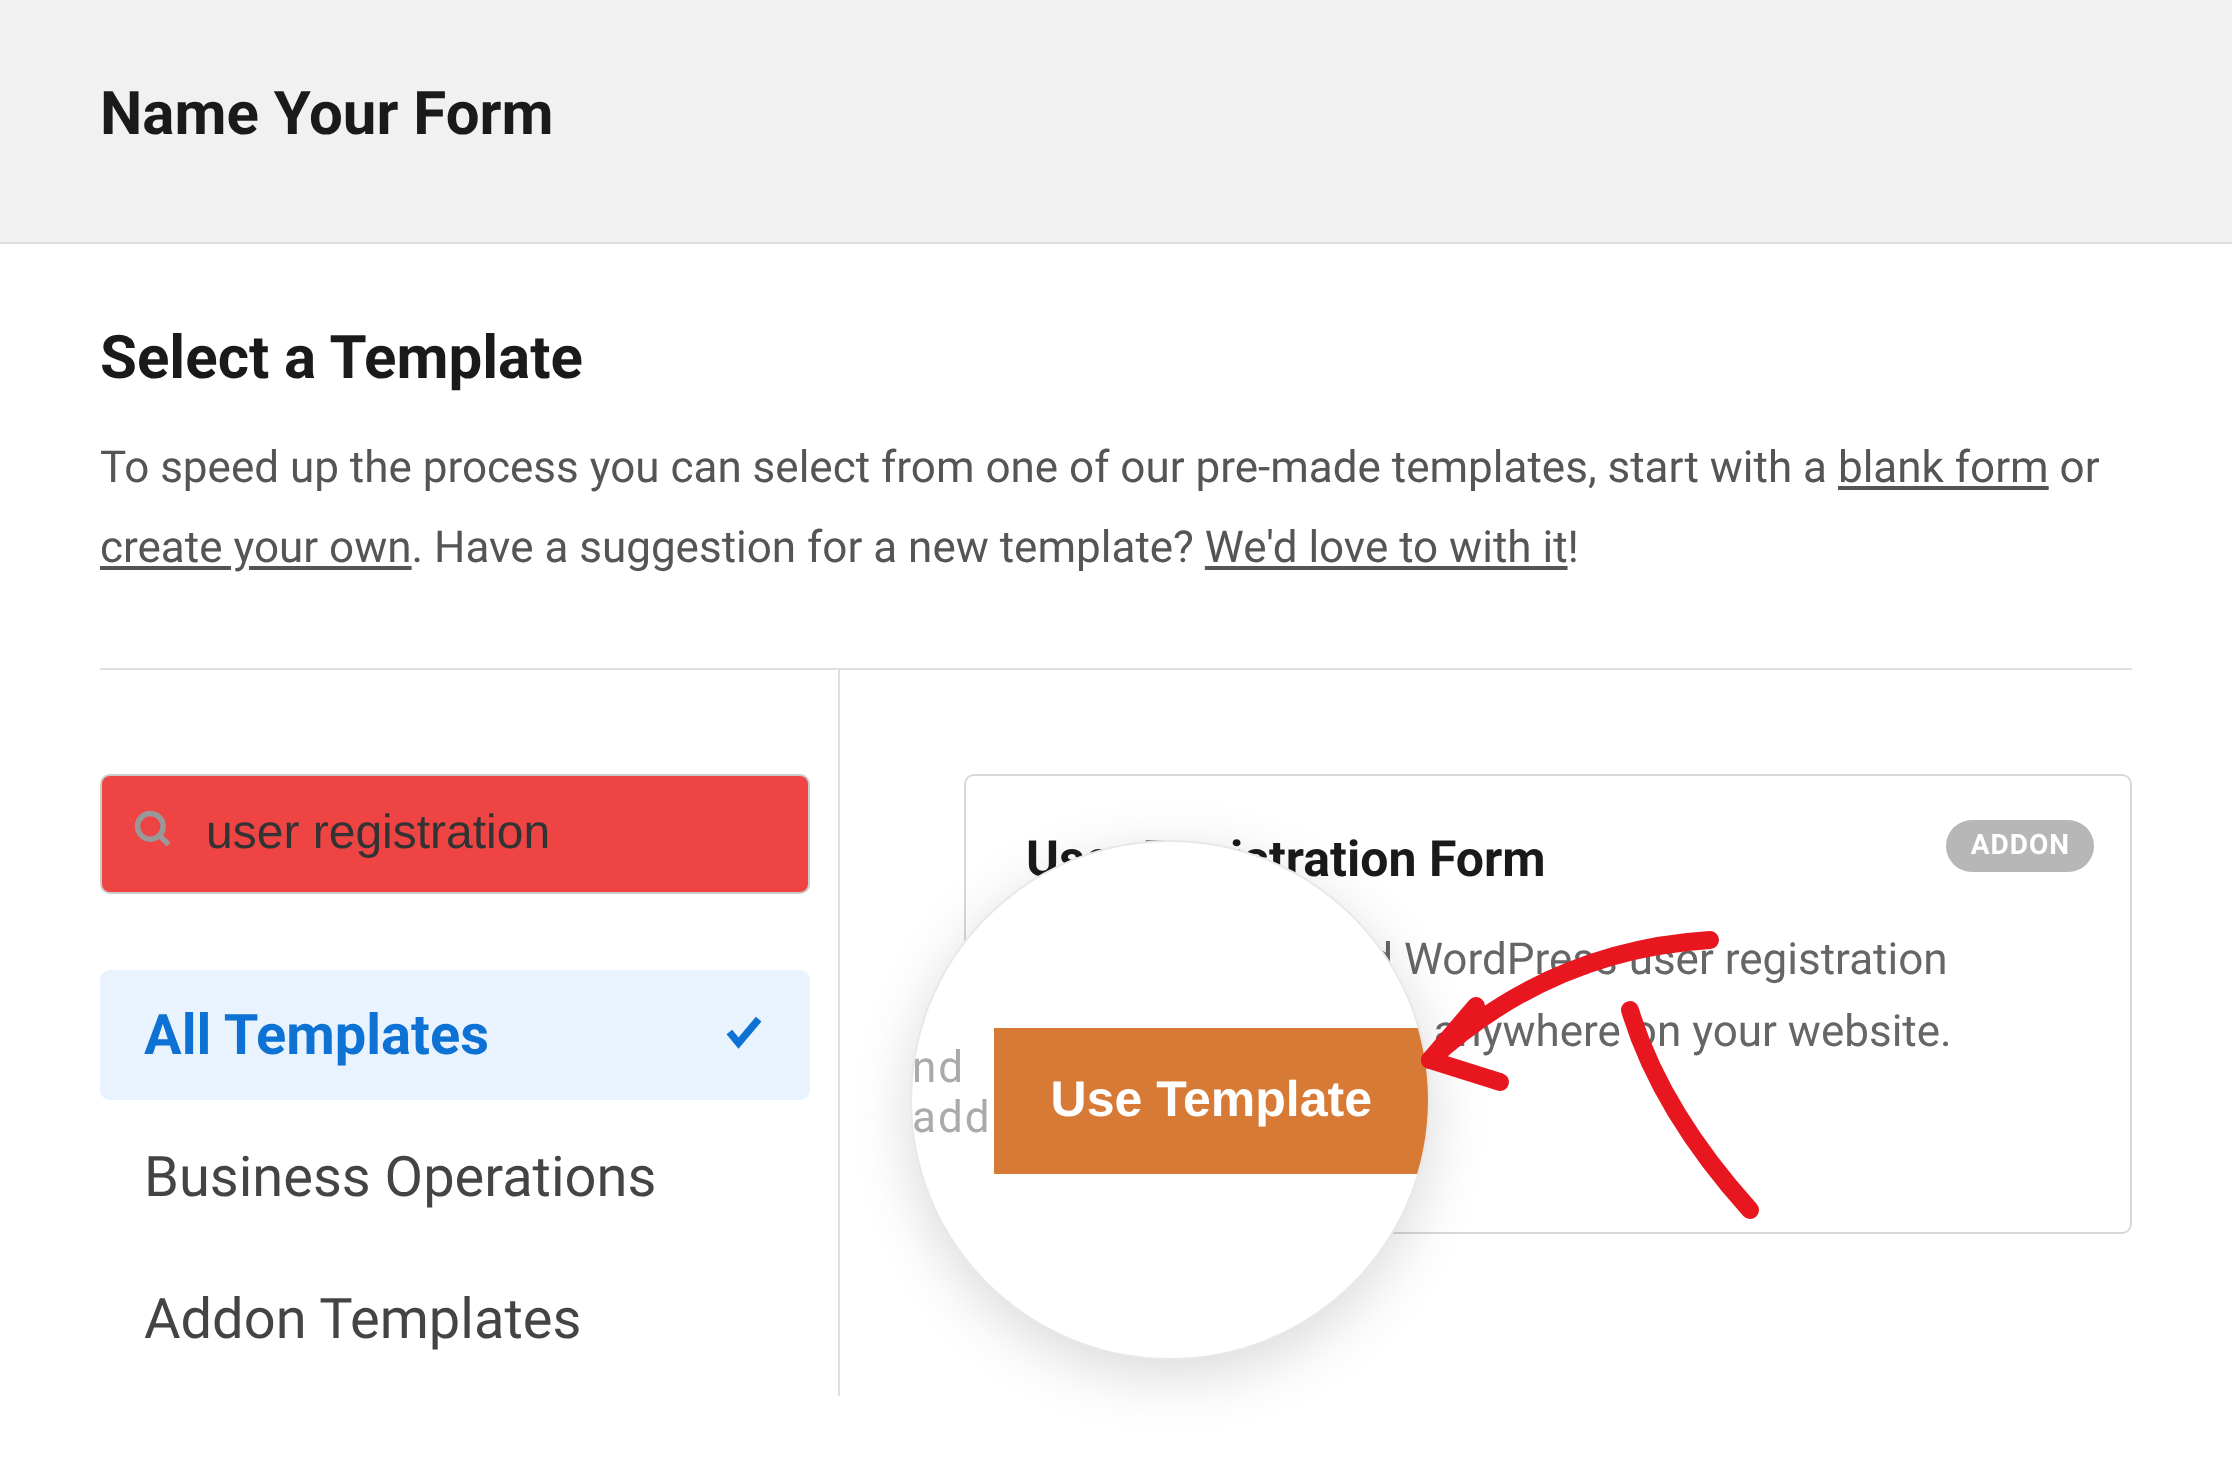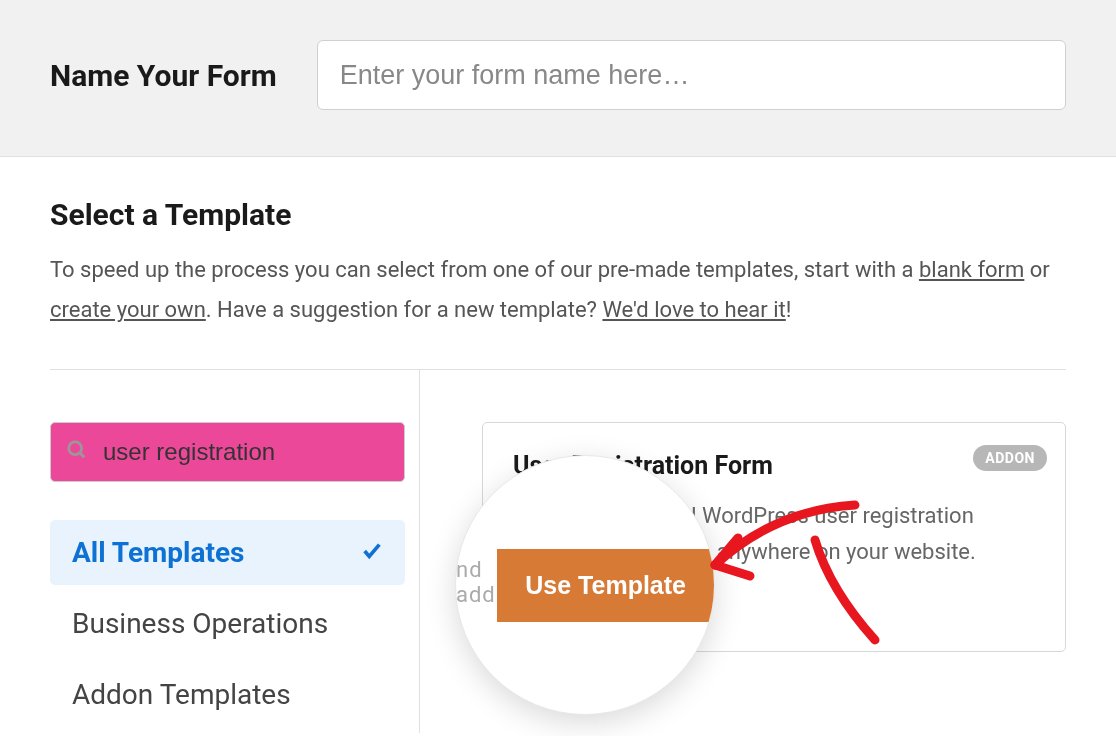--- a/index.html
+++ b/index.html
@@ -87,21 +87,21 @@
     }
     .search-input {
       width: 100%;
       height: 60px;
       padding: 0 18px 0 52px;
       font-size: 24px;
       color: #333;
       border: 1px solid #ccc;
       border-radius: 5px;
       outline: none;
-      background: #ec4899;
+      background: #ef4444;
     }
     .cat-list {
       list-style: none;
     }
     .cat-item {
       display: flex;
       justify-content: space-between;
       align-items: center;
       padding: 16px 22px;
       font-size: 28px;
@@ -193,27 +193,26 @@
       top: 120px;
       z-index: 11;
       pointer-events: none;
     }
   </style>
 </head>
 <body>
 
 <div class="header-section">
   <div class="header-label">Name Your Form</div>
-  <input type="text" class="form-name-input" placeholder="Enter your form name here…" style="">
 </div>
 
 <div class="template-section">
   <h2 class="template-title">Select a Template</h2>
   <p class="template-desc">
-    <span>To speed up the process you can select from one of our pre-made templates, start with a </span><a href="#">blank form</a><span> or </span><a href="#">create your own</a><span>. Have a suggestion for a new template? </span><a href="#">We'd love to hear it</a><span>!</span>
+    <span>To speed up the process you can select from one of our pre-made templates, start with a </span><a href="#">blank form</a><span> or </span><a href="#">create your own</a><span>. Have a suggestion for a new template? </span><a href="#">We'd love to with it</a><span>!</span>
   </p>
 
   <div class="template-body">
     <div class="sidebar">
       <div class="search-wrap">
         <div class="search-box">
           <span class="search-icon">
             <svg width="22" height="22" viewBox="0 0 24 24" fill="none" stroke="currentColor" stroke-width="3">
               <circle cx="10" cy="10" r="7"></circle>
               <line x1="20" y1="20" x2="15" y2="15"></line>

